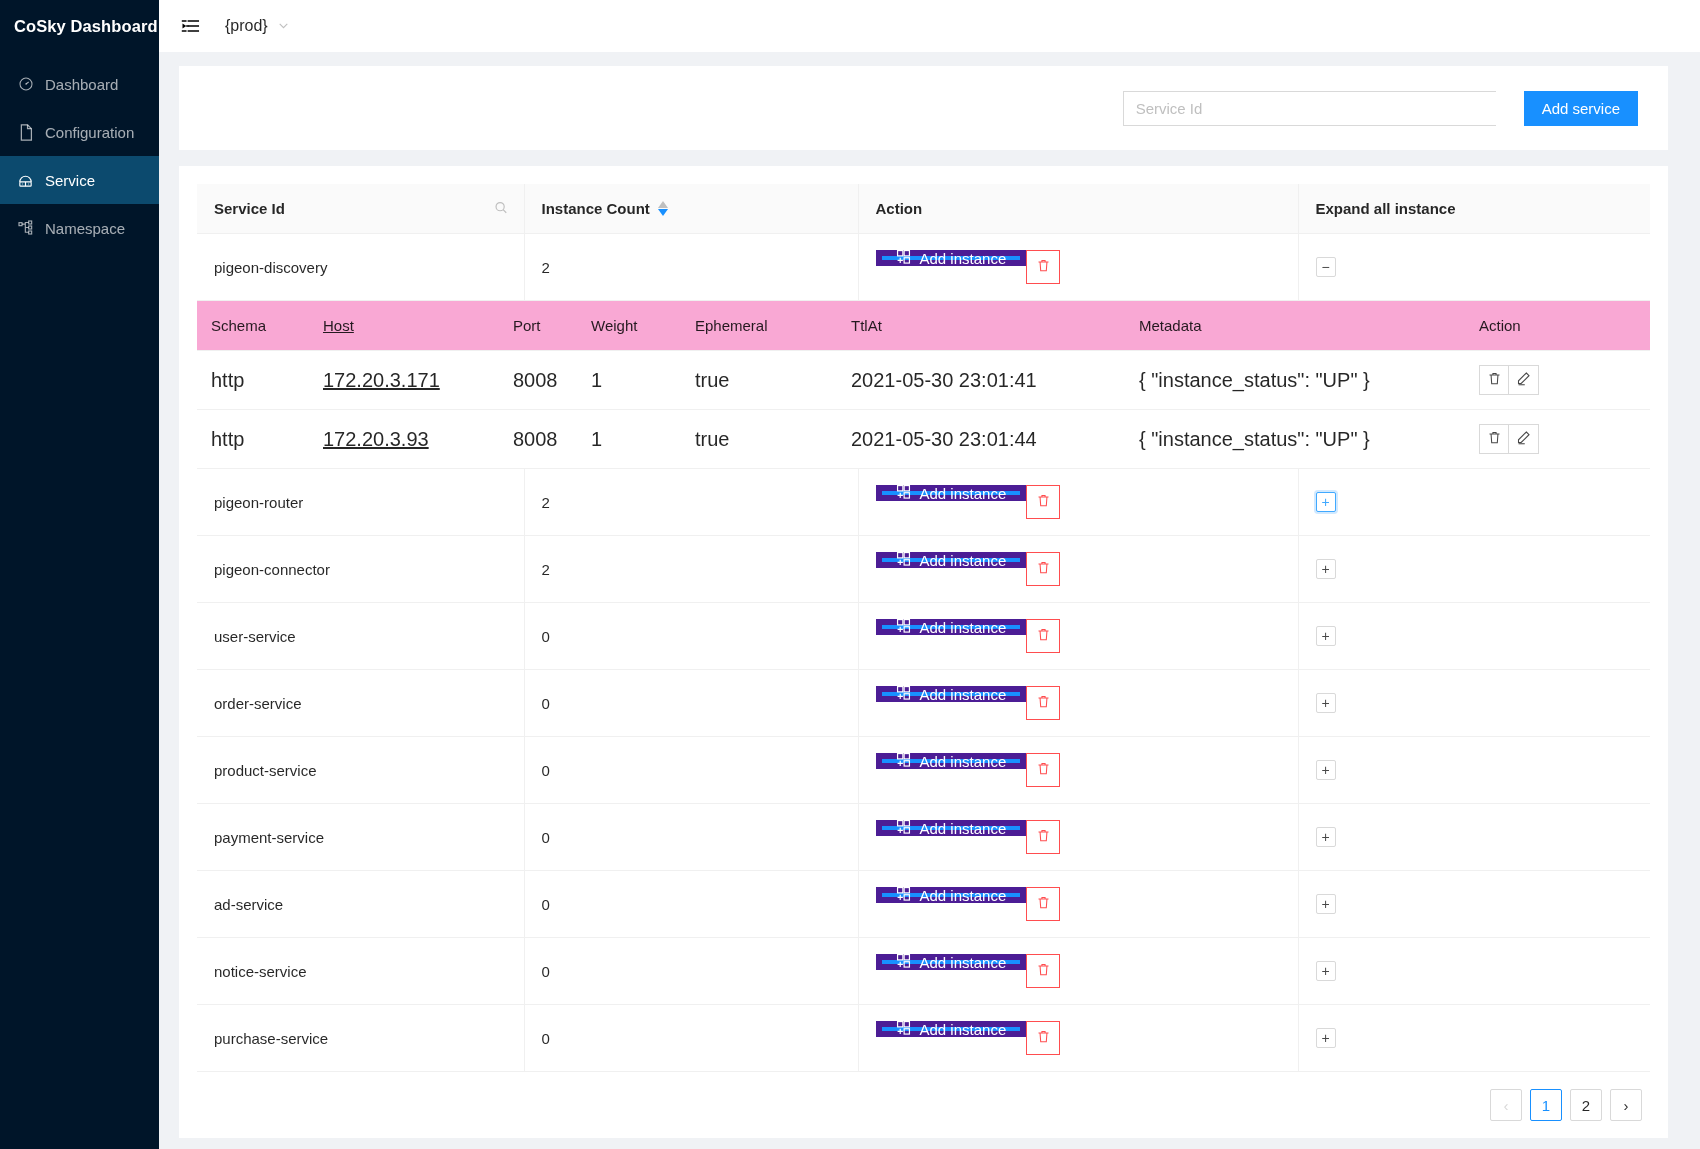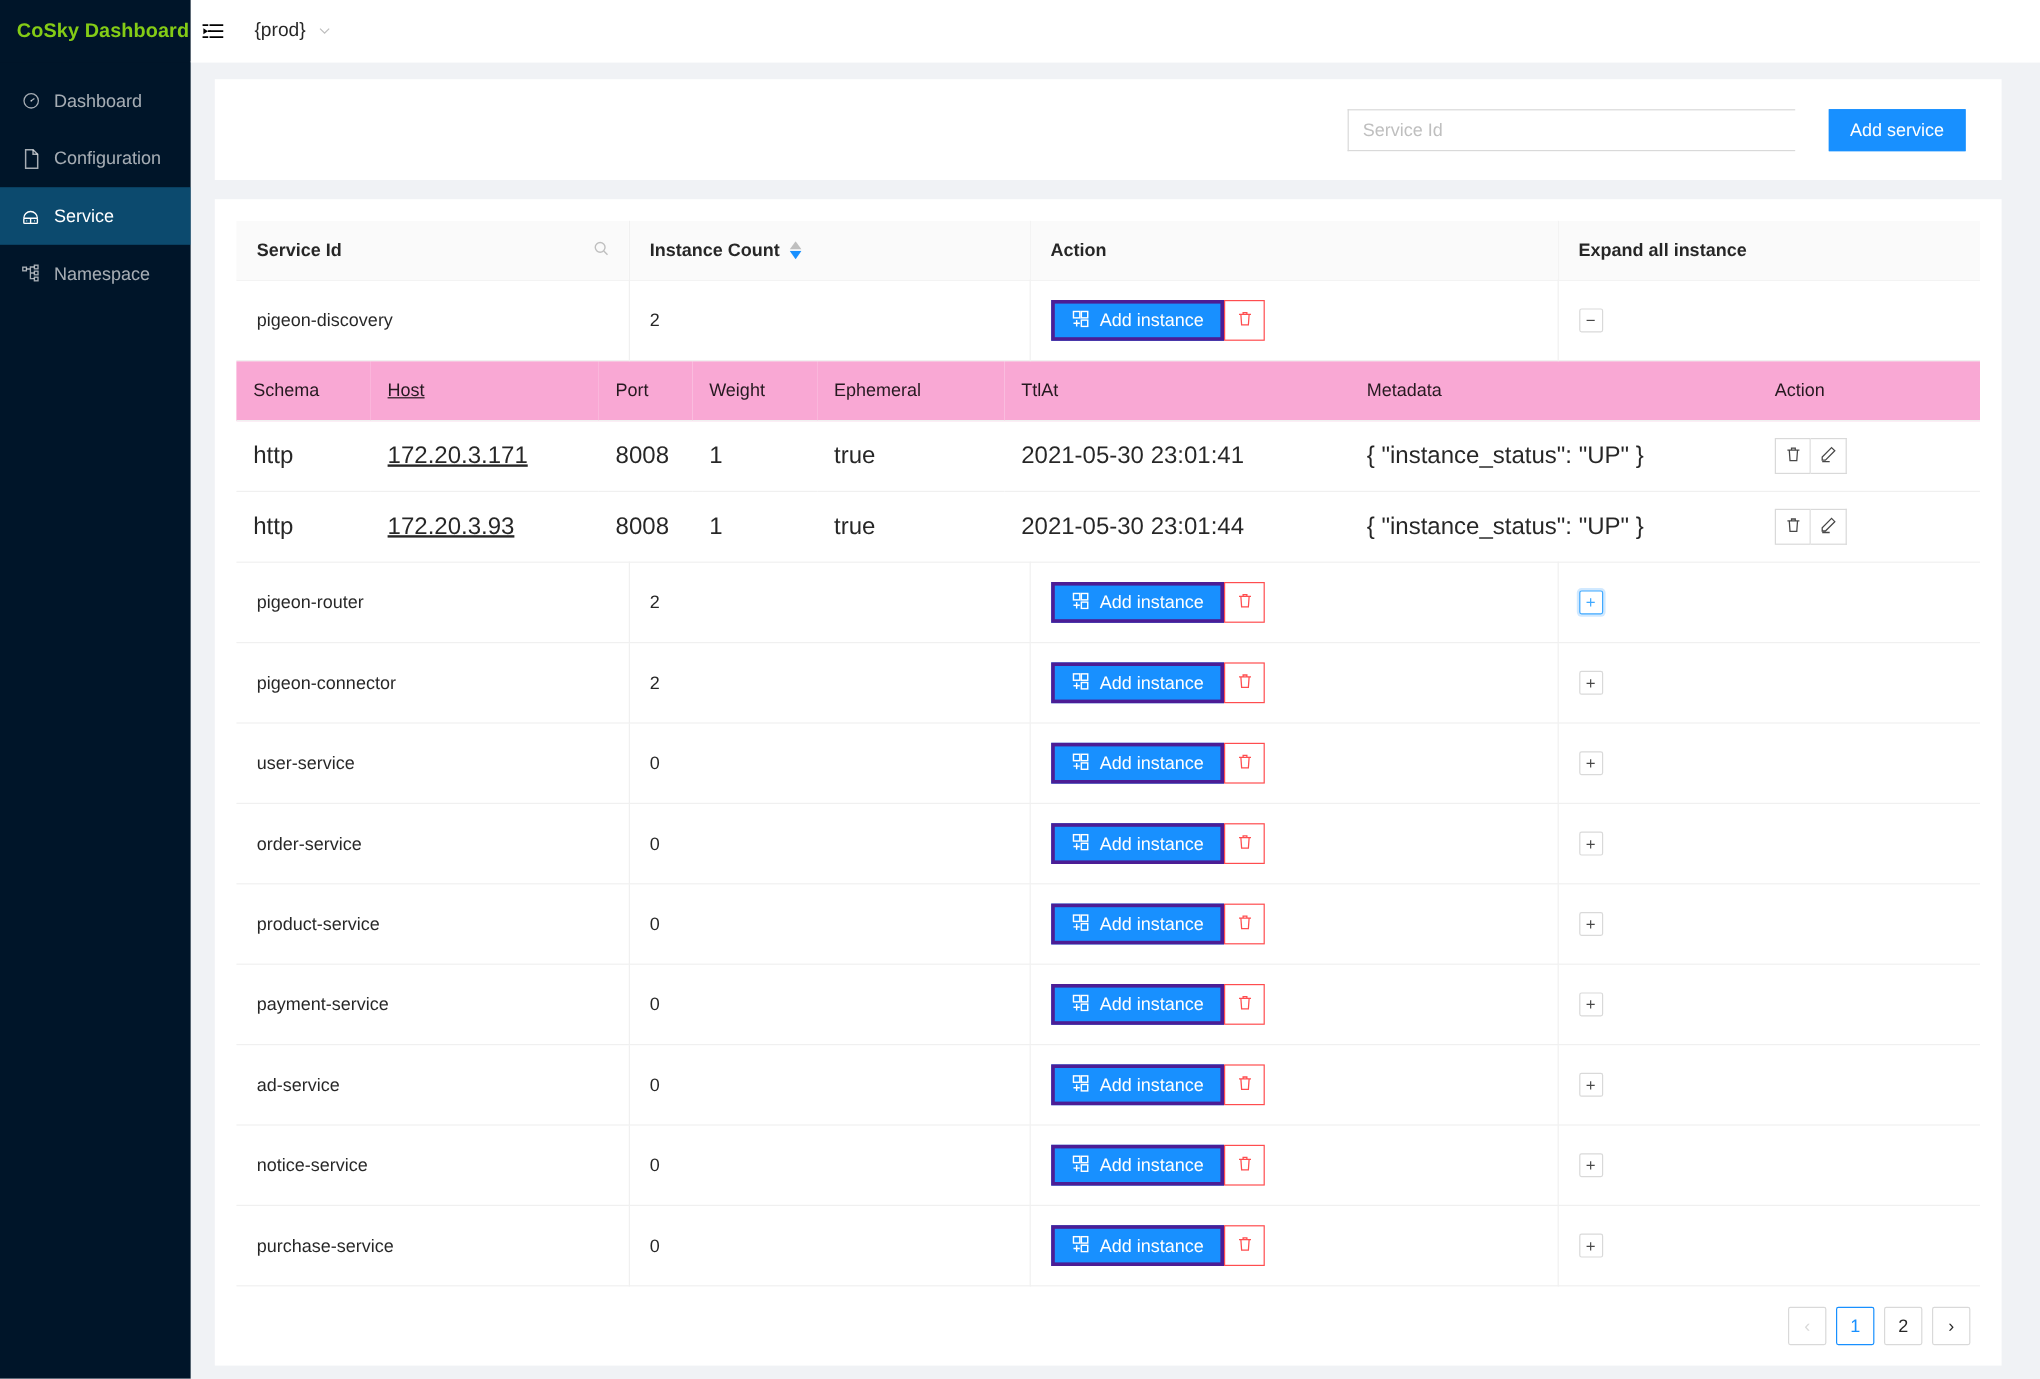--- a/index.html
+++ b/index.html
@@ -17,41 +17,41 @@
   
   .sidebar {
     width: 159px; flex: 0 0 159px;
     background: #001529;
     color: rgba(255,255,255,0.65);
     display: flex; flex-direction: column;
   }
   .brand {
     height: 52px; display: flex; align-items: center;
     padding-left: 14px;
-    color: #84cc16; font-size: 16.5px; font-weight: bold;
+    color: #ffffff; font-size: 16.5px; font-weight: bold;
     letter-spacing: .1px;
     background: #001529;
   }
   .menu { margin-top: 8px; }
   .menu-item {
     height: 48px; display: flex; align-items: center;
     padding-left: 17px; gap: 11px;
     font-size: 15px; color: rgba(255,255,255,0.65);
     cursor: pointer;
   }
   .menu-item.active { background: #0c4a6e; color: #ffffff; }
   .menu-item .mi-icon { width: 17px; height: 17px; display:flex; align-items:center; justify-content:center; flex:0 0 17px;}
   .menu-item .mi-icon svg { display:block; }
 
   
   .main { flex: 1 1 auto; display: flex; flex-direction: column; min-width: 0; background: #f0f2f5; }
   .topbar {
     height: 52px; background: #ffffff;
     display: flex; align-items: center; gap: 0px;
-    padding-left: 5px;
+    padding-left: 18px;
     border-bottom: 1px solid #ffffff;
   }
   .collapse-btn { width: 26px; height: 26px; display:flex; align-items:center; justify-content:center; cursor:pointer; }
   .ns-select {
     margin-left: 22px; display: flex; align-items: center; gap: 9px;
     font-size: 16px; color: rgba(0,0,0,0.85); cursor: pointer;
   }
   .ns-caret { color: #bfbfbf; display: flex; align-items: center; }
 
   .content { flex: 1 1 auto; padding: 14px 32px 0 20px; overflow: hidden; }
@@ -102,22 +102,22 @@
     padding: 16px 17px; font-size: 15px; color: rgba(0,0,0,0.85);
     border-bottom: 1px solid #f0f0f0; height: 60px; vertical-align: middle;
   }
   table.svc > tbody > tr.svc-row > td.c1,
   table.svc > tbody > tr.svc-row > td.c2,
   table.svc > tbody > tr.svc-row > td.c3 { border-right: 1px solid #f0f0f0; }
 
   .act-group { display: inline-flex; align-items: stretch; }
   .btn-add-instance {
     display: inline-flex; align-items: center; gap: 9px;
-    height: 34px; background: #1890ff; color: #fff;
-    border: 3px solid #4c1d95; padding: 0 14px;
+    height: 16px; background: #1890ff; color: #fff;
+    border: 6px solid #4c1d95; padding: 0 14px;
     font-size: 15px; cursor: pointer; white-space: nowrap;
     font-family: "Liberation Sans", sans-serif;
   }
   .btn-del-danger {
     display: inline-flex; align-items: center; justify-content: center;
     width: 34px; height: 34px; background: #fff;
     border: 1px solid #ff4d4f; color: #ff4d4f; cursor: pointer;
   }
   .expand-btn {
     width: 20px; height: 20px; border: 1px solid #d9d9d9; background: #fff;

